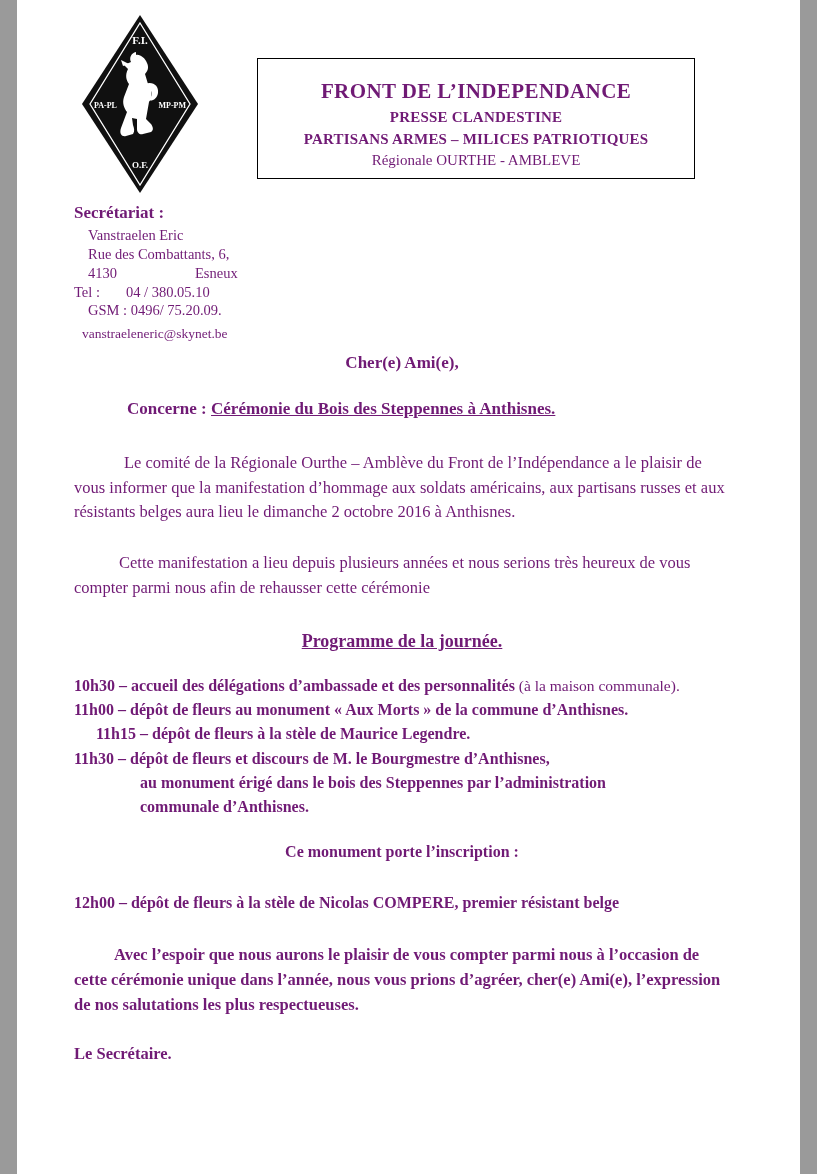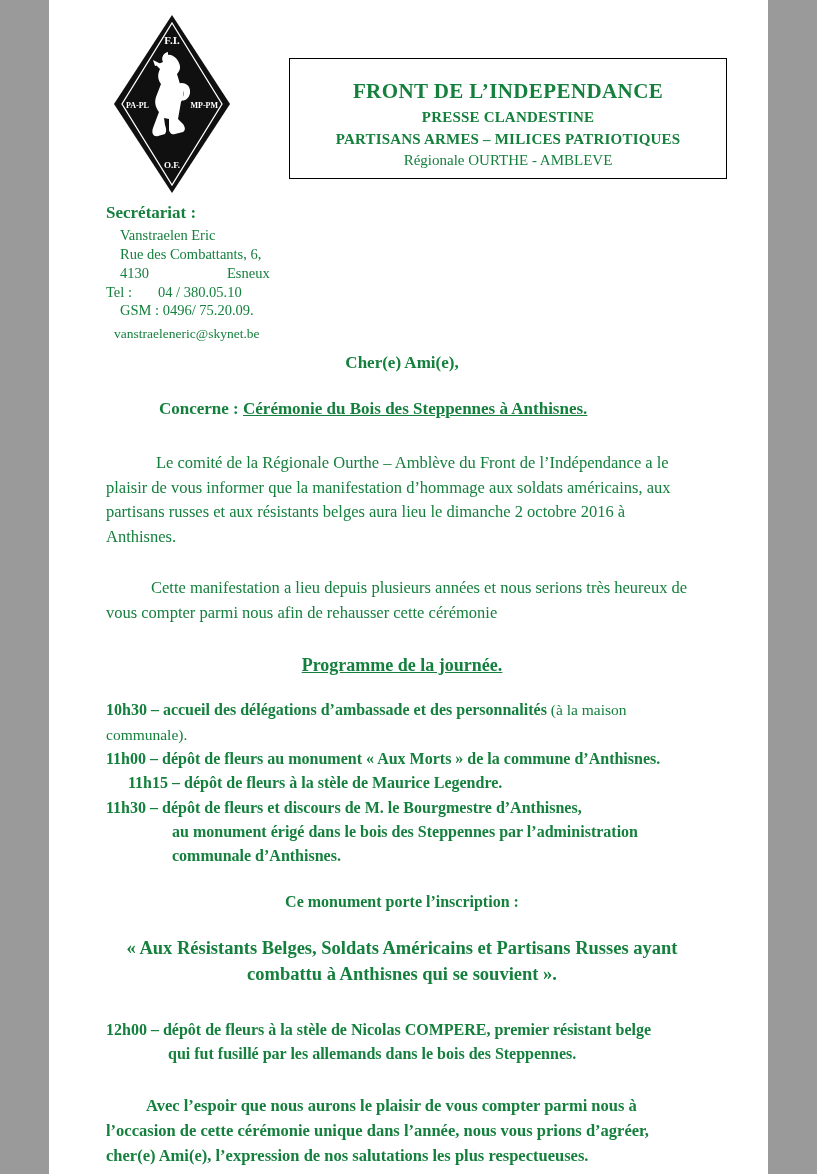--- a/index.html
+++ b/index.html
@@ -1,22 +1,22 @@
 <!DOCTYPE html>
 <html><head>
 <meta charset="utf-8">
 <style>
   html, body { margin: 0; padding: 0; background: #9a9a9a; }
   .page {
     position: relative;
-    width: 719px;
+    width: 783px;
     height: 1174px;
     margin: 0 auto;
     background: #ffffff;
-    color: #15803d;
+    color: #701a75;
     font-family: "Liberation Serif", "DejaVu Serif", serif;
     overflow: hidden;
   }
   
   .letterhead { position: relative; height: 200px; }
   .logo-wrap { position: absolute; left: 62px; top: 12px; }
   .logo-text { fill: #ffffff; font-family: "Liberation Serif", serif; font-weight: bold; }
   .header-box {
     position: absolute; left: 240px; top: 58px; width: 438px;
     border: 1px solid #000; text-align: center; padding: 20px 6px 9px;
@@ -126,25 +126,23 @@
       <div class="prog-indent2">
         <span>au monument érigé dans le bois des Steppennes par l’administration</span>
       </div>
       <div class="prog-indent2">
         <span>communale d’Anthisnes.</span>
       </div>
     </div>
 
     <div class="inscription-intro">Ce monument porte l’inscription :</div>
 
-    <div class="inscription-quote">« Aux Résistants Belges, Soldats Américains et Partisans Russes ayant combattu à Anthisnes qui se souvient ».</div>
 
     <div class="item-12h">
       <div>12h00 – dépôt de fleurs à la stèle de Nicolas COMPERE, premier résistant belge</div>
-      <div class="item-12h-line2">qui fut fusillé par les allemands dans le bois des Steppennes.</div>
     </div>
 
     <div class="closing">Avec l’espoir que nous aurons le plaisir de vous compter parmi nous à l’occasion de cette cérémonie unique dans l’année, nous vous prions d’agréer, cher(e) Ami(e), l’expression de nos salutations les plus respectueuses.</div>
 
     <div class="signature">Le Secrétaire.</div>
 
   </div>
 </div>
 
 </body></html>

